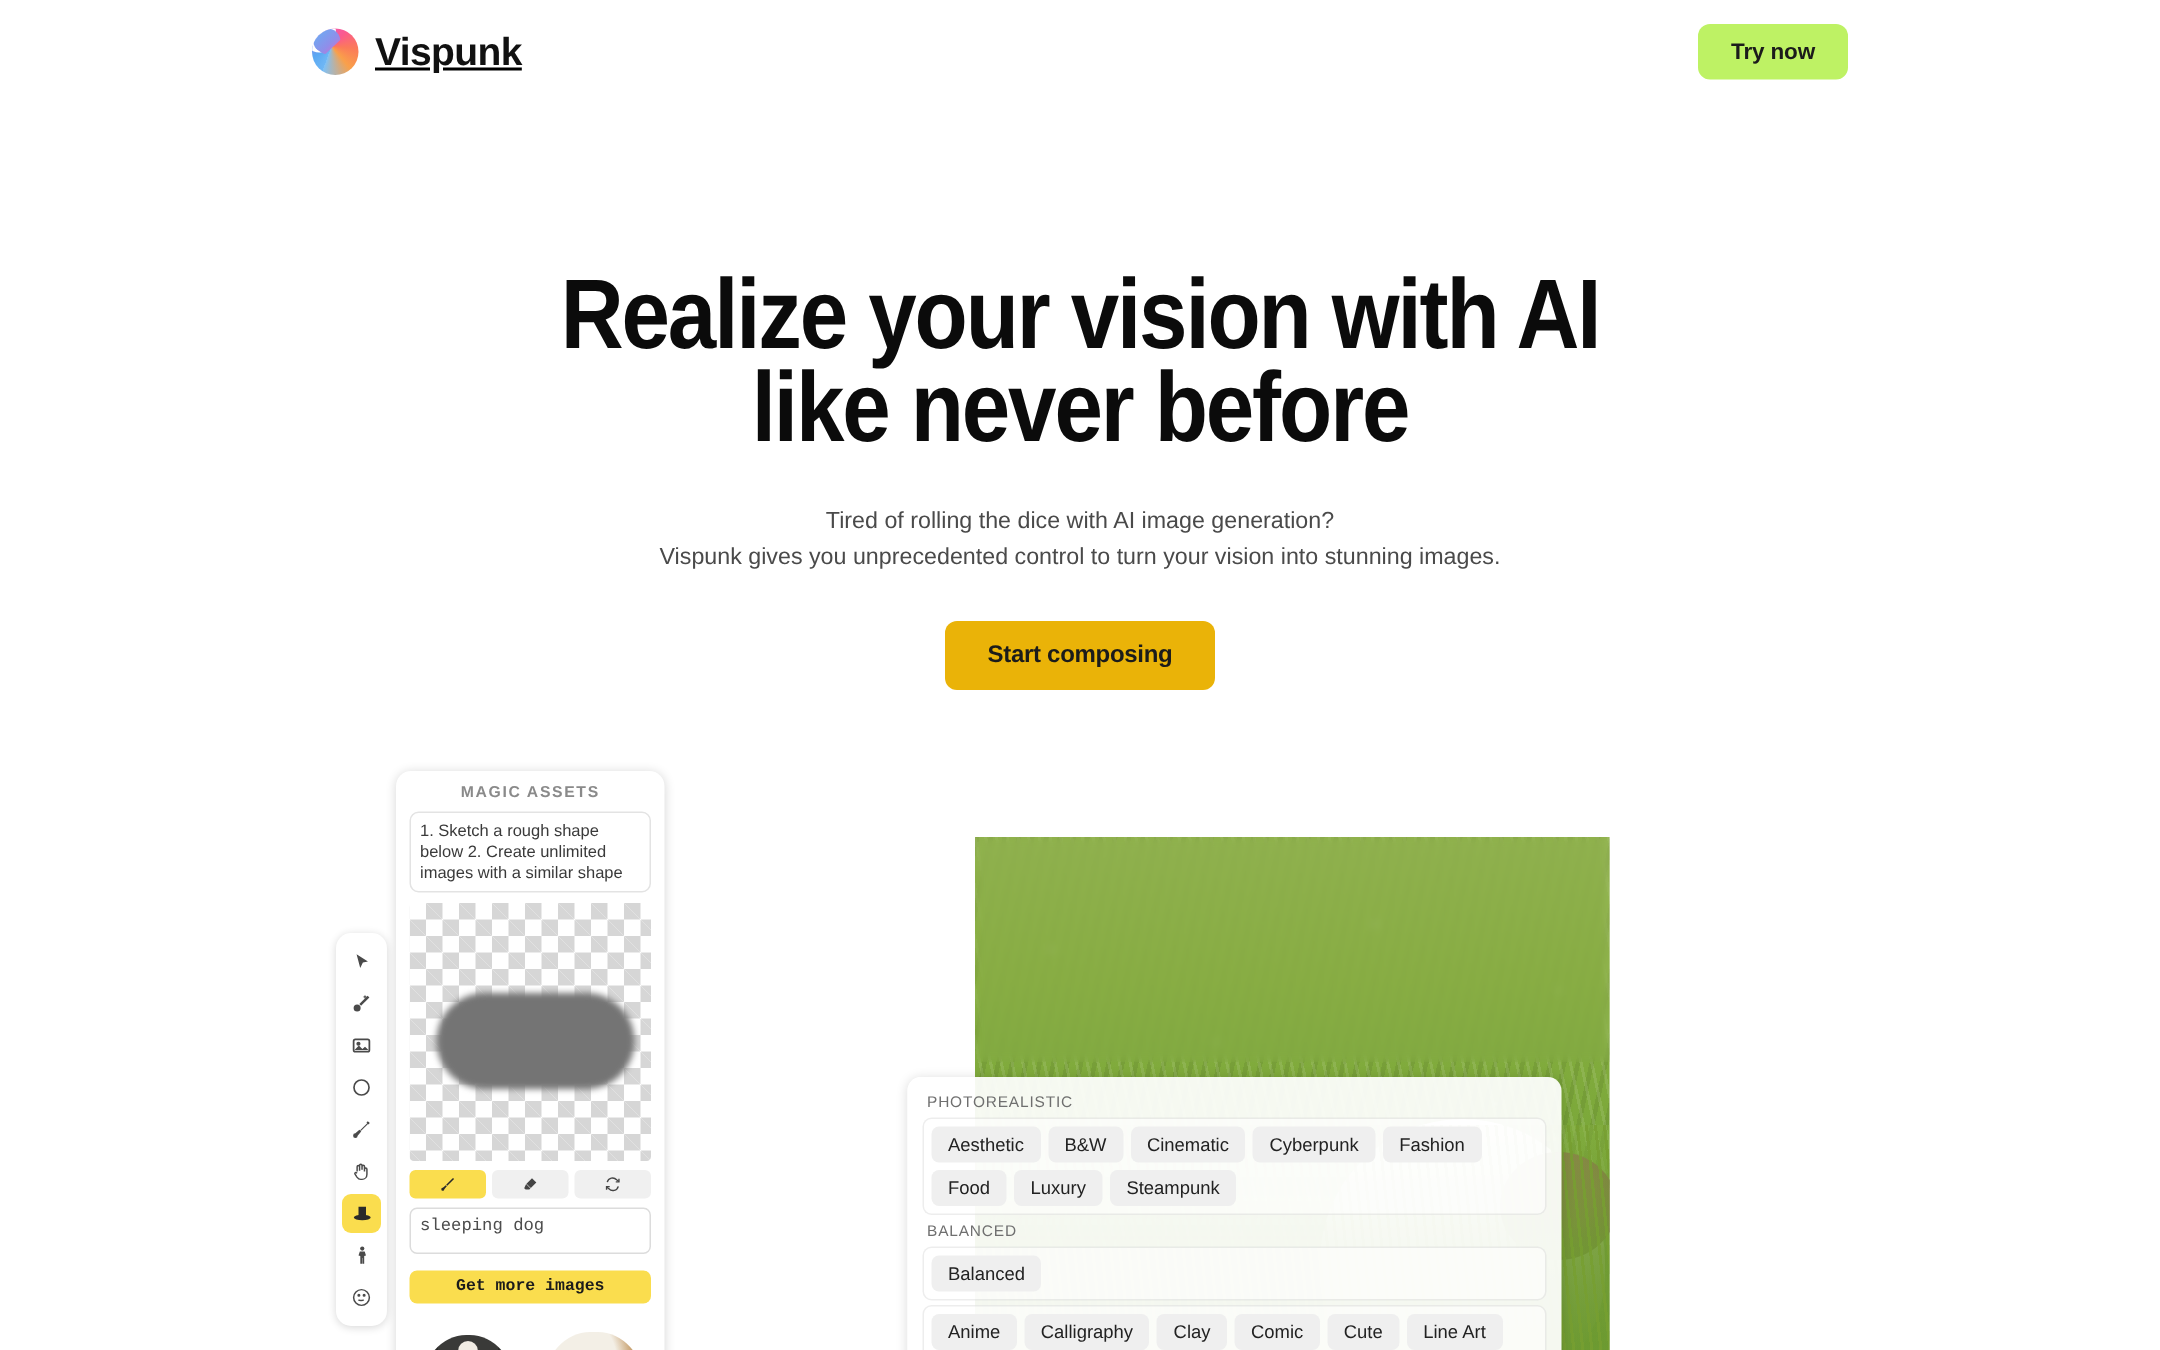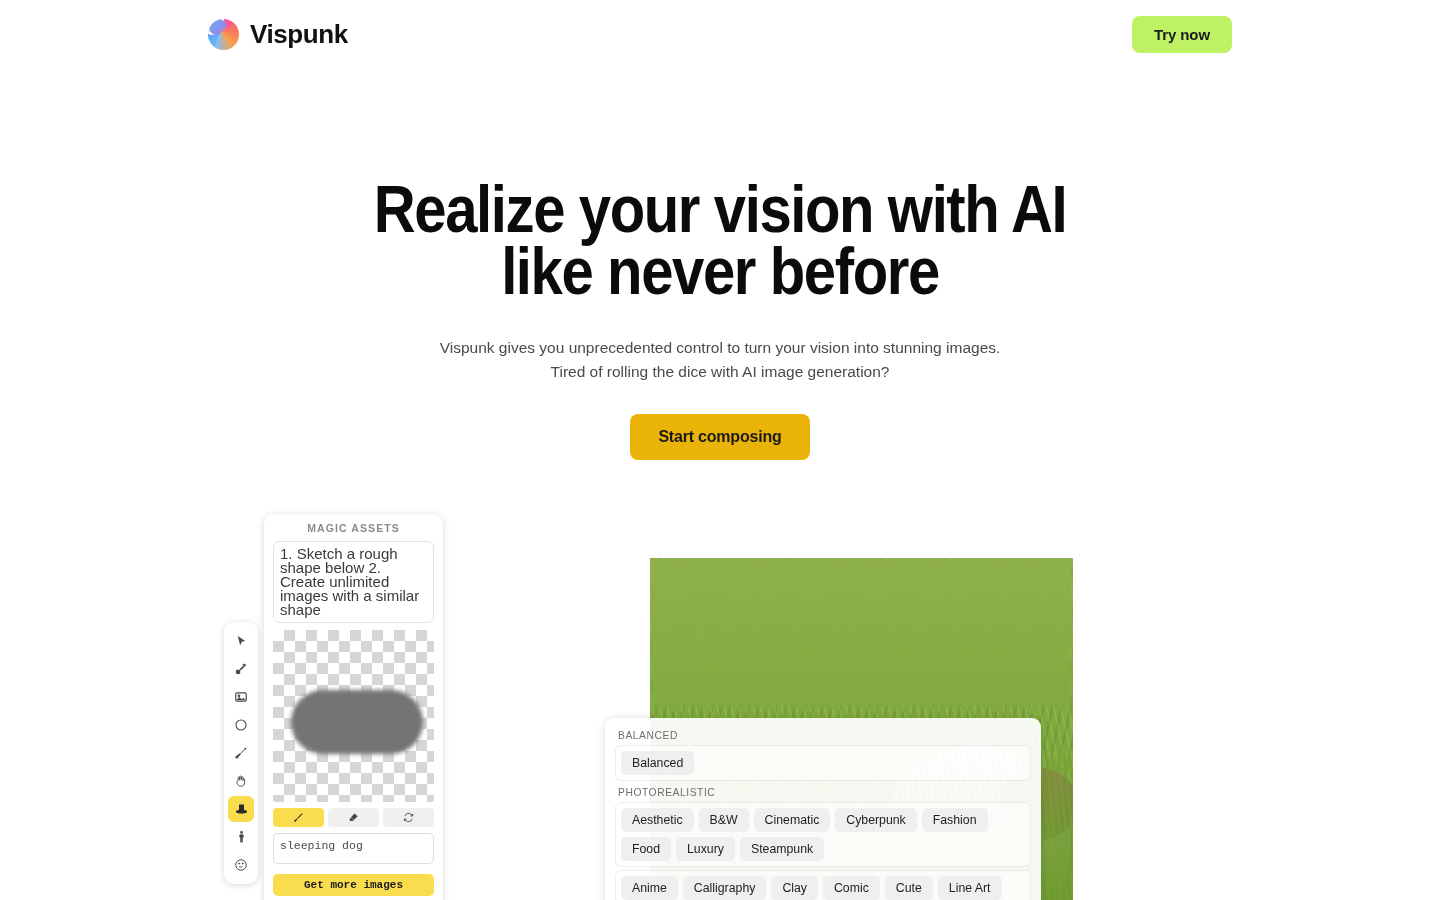--- a/index.html
+++ b/index.html
@@ -10,21 +10,21 @@
     overflow: hidden;
   }
   .page { position: relative; width: 1440px; height: 900px; overflow: hidden; }
 
   
   .header {
     position: absolute; top: 0; left: 0; width: 1440px; height: 68px;
     display: flex; align-items: center; justify-content: space-between;
     padding: 0 208px;
   }
-  .brand { display: flex; align-items: center; gap: 11px; }
+  .brand { display: flex; align-items: center; gap: 11px; text-decoration: underline; }
   .brand-mark {
     width: 31px; height: 31px; position: relative; border-radius: 50%;
     background: conic-gradient(from 200deg at 42% 38%,
       #6fb7f5 0deg, #5aa8f2 40deg, #a07ae8 95deg,
       #f05ab0 160deg, #fb5a8e 205deg, #fb7a5a 255deg,
       #f9a04a 300deg, #7fc1f7 360deg);
     overflow: hidden;
     flex: 0 0 auto;
   }
   .brand-mark::before {
@@ -100,21 +100,21 @@
     width: 179px; background: #ffffff;
     border-radius: 10px; box-shadow: 0 1px 7px rgba(0,0,0,.16);
     padding: 8px 9px 0 9px;
   }
   .assets-title {
     text-align: center; font-size: 10.5px; font-weight: 700;
     letter-spacing: 1.1px; color: #8a8a8a; padding-bottom: 7px;
   }
   .assets-steps {
     border: 1px solid #e3e3e3; border-radius: 6px;
-    padding: 5px 6px; font-size: 15px; line-height: 14px; color: #3a3a3a;
+    padding: 5px 6px; font-size: 11px; line-height: 14px; color: #3a3a3a;
   }
   .canvas {
     margin-top: 7px; height: 172px; border-radius: 3px; position: relative;
     overflow: hidden;
     background-image:
       linear-gradient(45deg, #d6d6d6 25%, transparent 25%, transparent 75%, #d6d6d6 75%),
       linear-gradient(45deg, #d6d6d6 25%, transparent 25%, transparent 75%, #d6d6d6 75%);
     background-size: 22px 22px;
     background-position: 0 0, 11px 11px;
     background-color: #ffffff;
@@ -243,22 +243,22 @@
     </div>
     <button class="try-now">Try now</button>
   </div>
 
   <div class="hero">
     <h1 class="hero-title">
       <span>Realize your vision with AI</span><br>
       <span>like never before</span>
     </h1>
     <div class="hero-sub">
+      <div>Tired of rolling the dice with AI image generation?</div>
       <div>Vispunk gives you unprecedented control to turn your vision into stunning images.</div>
-      <div>Tired of rolling the dice with AI image generation?</div>
     </div>
     <button class="start-btn">Start composing</button>
   </div>
 
   <div class="compose">
 
     <div class="photo">
       <div class="speck"></div>
       <div class="blurtop"></div>
       <div class="dog-main">
@@ -366,40 +366,40 @@
         <div class="thumb">
             <div class="dog-a"></div>
           </div>
         <div class="thumb">
             <div class="dog-b"></div>
           </div>
       </div>
     </div>
 
     <div class="styles">
-      <div>
-        <div class="cat-label">BALANCED</div>
-        <div class="chips">
-          <div class="chip">Balanced</div>
-        </div>
-      </div>
       <div>
         <div class="cat-label">PHOTOREALISTIC</div>
         <div class="chips">
           <div class="chip">Aesthetic</div>
           <div class="chip">B&amp;W</div>
           <div class="chip">Cinematic</div>
           <div class="chip">Cyberpunk</div>
           <div class="chip">Fashion</div>
           <div class="chip">Food</div>
           <div class="chip">Luxury</div>
           <div class="chip">Steampunk</div>
         </div>
       </div>
       <div>
+        <div class="cat-label">BALANCED</div>
+        <div class="chips">
+          <div class="chip">Balanced</div>
+        </div>
+      </div>
+      <div>
         <div class="chips">
           <div class="chip">Anime</div>
           <div class="chip">Calligraphy</div>
           <div class="chip">Clay</div>
           <div class="chip">Comic</div>
           <div class="chip">Cute</div>
           <div class="chip">Line Art</div>
         </div>
       </div>
     </div>

